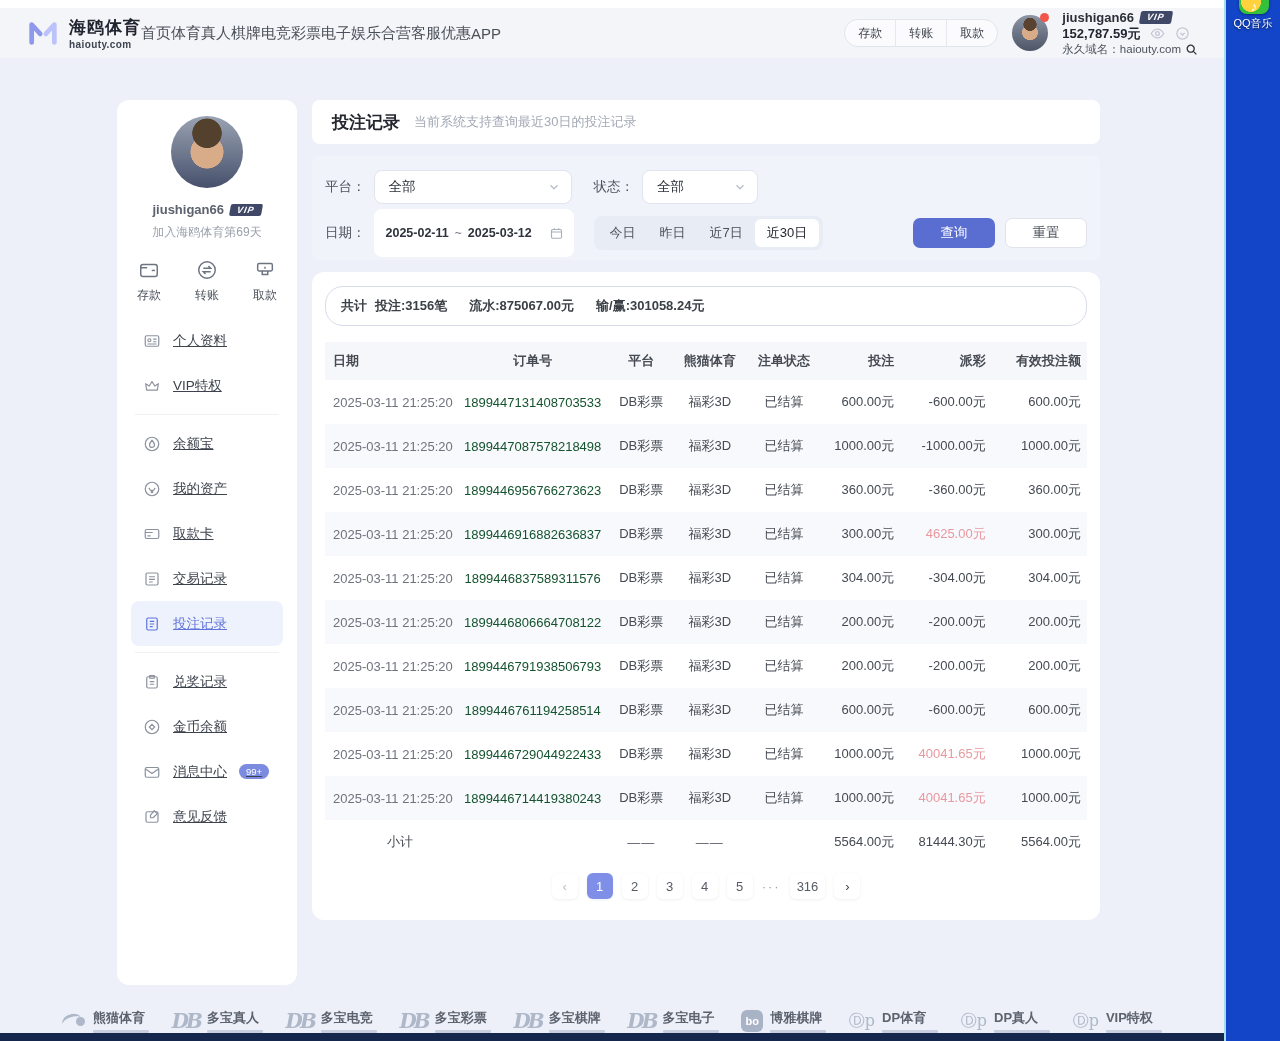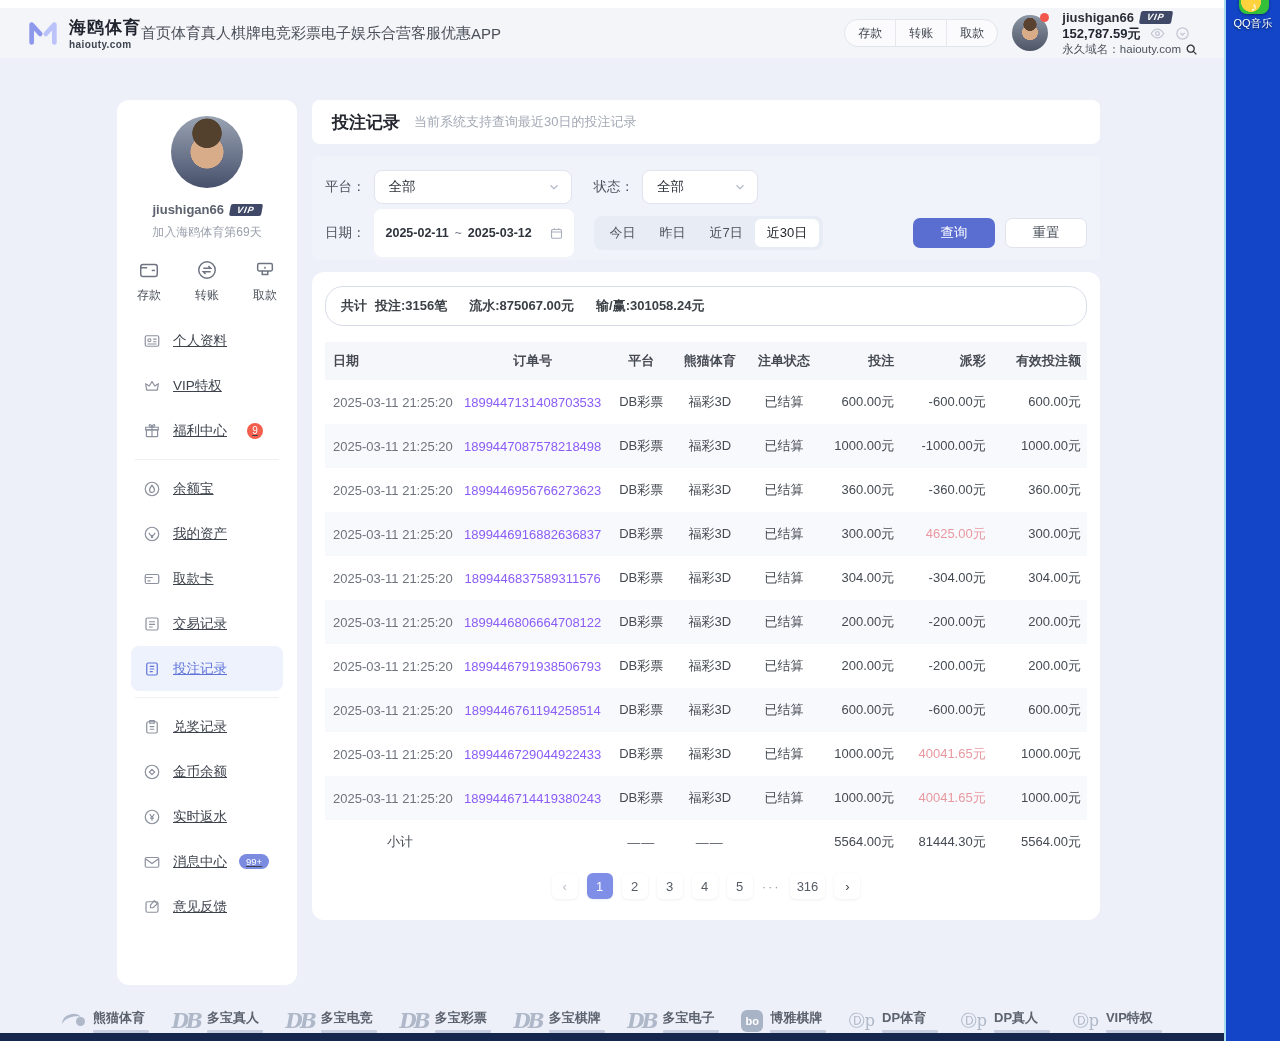--- a/index.html
+++ b/index.html
@@ -122,21 +122,21 @@
 
   .grid { display:grid; grid-template-columns:17.5% 19.5% 9% 9% 10.5% 10% 12% 12.5%; align-items:center; }
   .t-head { height:38px; margin-top:16px; background:#f6f7fb; font-size:13px; font-weight:bold; color:#474c54; }
   .t-row { height:44px; font-size:13px; }
   .t-row:nth-child(even) { background:#f8f9fd; }
   .cell { padding:0 2px; white-space:nowrap; overflow:hidden; }
   .c-left { text-align:left; padding-left:8px; }
   .c-center { text-align:center; }
   .c-right { text-align:right; padding-right:6px; }
   .v-date { color:#6e737d; }
-  .v-order { color:#8b5cf6; }
+  .v-order { color:#14532d; }
   .v-dark { color:#454a52; }
   .win { color:#e8989f !important; }
   .t-sub { height:44px; font-size:13px; color:#454a52; }
   .t-sub .sub-label { padding-left:62px; }
   .dash { color:#5a5f68; letter-spacing:1px; }
 
   .pager { margin-top:9px; display:flex; align-items:center; justify-content:center; gap:9px; }
   .pg-btn { min-width:26px; height:26px; padding:0 7px; background:#fff; border:none; border-radius:6px;
     box-shadow:0 1px 3px rgba(40,55,95,.08); font-size:13px; color:#565c66; cursor:pointer; }
   .pg-btn.active { background:#7f8ee6; color:#fff; }
@@ -275,31 +275,20 @@
       <span class="side-label">个人资料</span>
     </div>
     <div class="side-item">
       <span class="sic">
           <svg viewBox="0 0 24 24" fill="none" stroke="currentColor" stroke-width="1.6">
             <path d="M5 17.5h14M5 17.5L3.5 9l4.8 3L12 6l3.7 6 4.8-3-1.5 8.5z" stroke-linejoin="round"></path>
           </svg>
         </span>
       <span class="side-label">VIP特权</span>
     </div>
-    <div class="side-item">
-      <span class="sic">
-          <svg viewBox="0 0 24 24" fill="none" stroke="currentColor" stroke-width="1.6">
-            <rect x="4.5" y="10.5" width="15" height="9" rx="1"></rect>
-            <path d="M3.5 7h17v3.5h-17zM12 7v13"></path>
-            <path d="M12 7c-3.5 0-4.8-3.2-2.6-3.6C11.1 3.1 12 7 12 7zm0 0c3.5 0 4.8-3.2 2.6-3.6C12.9 3.1 12 7 12 7z"></path>
-          </svg>
-        </span>
-      <span class="side-label">福利中心</span>
-      <span class="badge-round">9</span>
-    </div>
     <div class="side-divider"></div>
     <div class="side-item">
       <span class="sic">
           <svg viewBox="0 0 24 24" fill="none" stroke="currentColor" stroke-width="1.6">
             <circle cx="12" cy="12" r="9"></circle>
             <path d="M12 7c2.3 2.8 3.3 4.7 3.3 6.2a3.3 3.3 0 1 1-6.6 0C8.7 11.7 9.7 9.8 12 7z"></path>
           </svg>
         </span>
       <span class="side-label">余额宝</span>
     </div>
@@ -352,29 +341,20 @@
       <span class="side-label">兑奖记录</span>
     </div>
     <div class="side-item">
       <span class="sic">
           <svg viewBox="0 0 24 24" fill="none" stroke="currentColor" stroke-width="1.6">
             <circle cx="12" cy="12" r="9"></circle>
             <path d="M12 8.5l3.5 3.5-3.5 3.5L8.5 12z"></path>
           </svg>
         </span>
       <span class="side-label">金币余额</span>
-    </div>
-    <div class="side-item">
-      <span class="sic">
-          <svg viewBox="0 0 24 24" fill="none" stroke="currentColor" stroke-width="1.6">
-            <circle cx="12" cy="12" r="9"></circle>
-            <path d="M9 8l3 4.5L15 8M12 12.5V17M9.5 13.5h5"></path>
-          </svg>
-        </span>
-      <span class="side-label">实时返水</span>
     </div>
     <div class="side-item">
       <span class="sic">
           <svg viewBox="0 0 24 24" fill="none" stroke="currentColor" stroke-width="1.6">
             <rect x="3" y="6" width="18" height="13" rx="2"></rect>
             <path d="M3.5 8l8.5 6 8.5-6"></path>
           </svg>
         </span>
       <span class="side-label">消息中心</span>
       <span class="badge-pill">99+</span>

